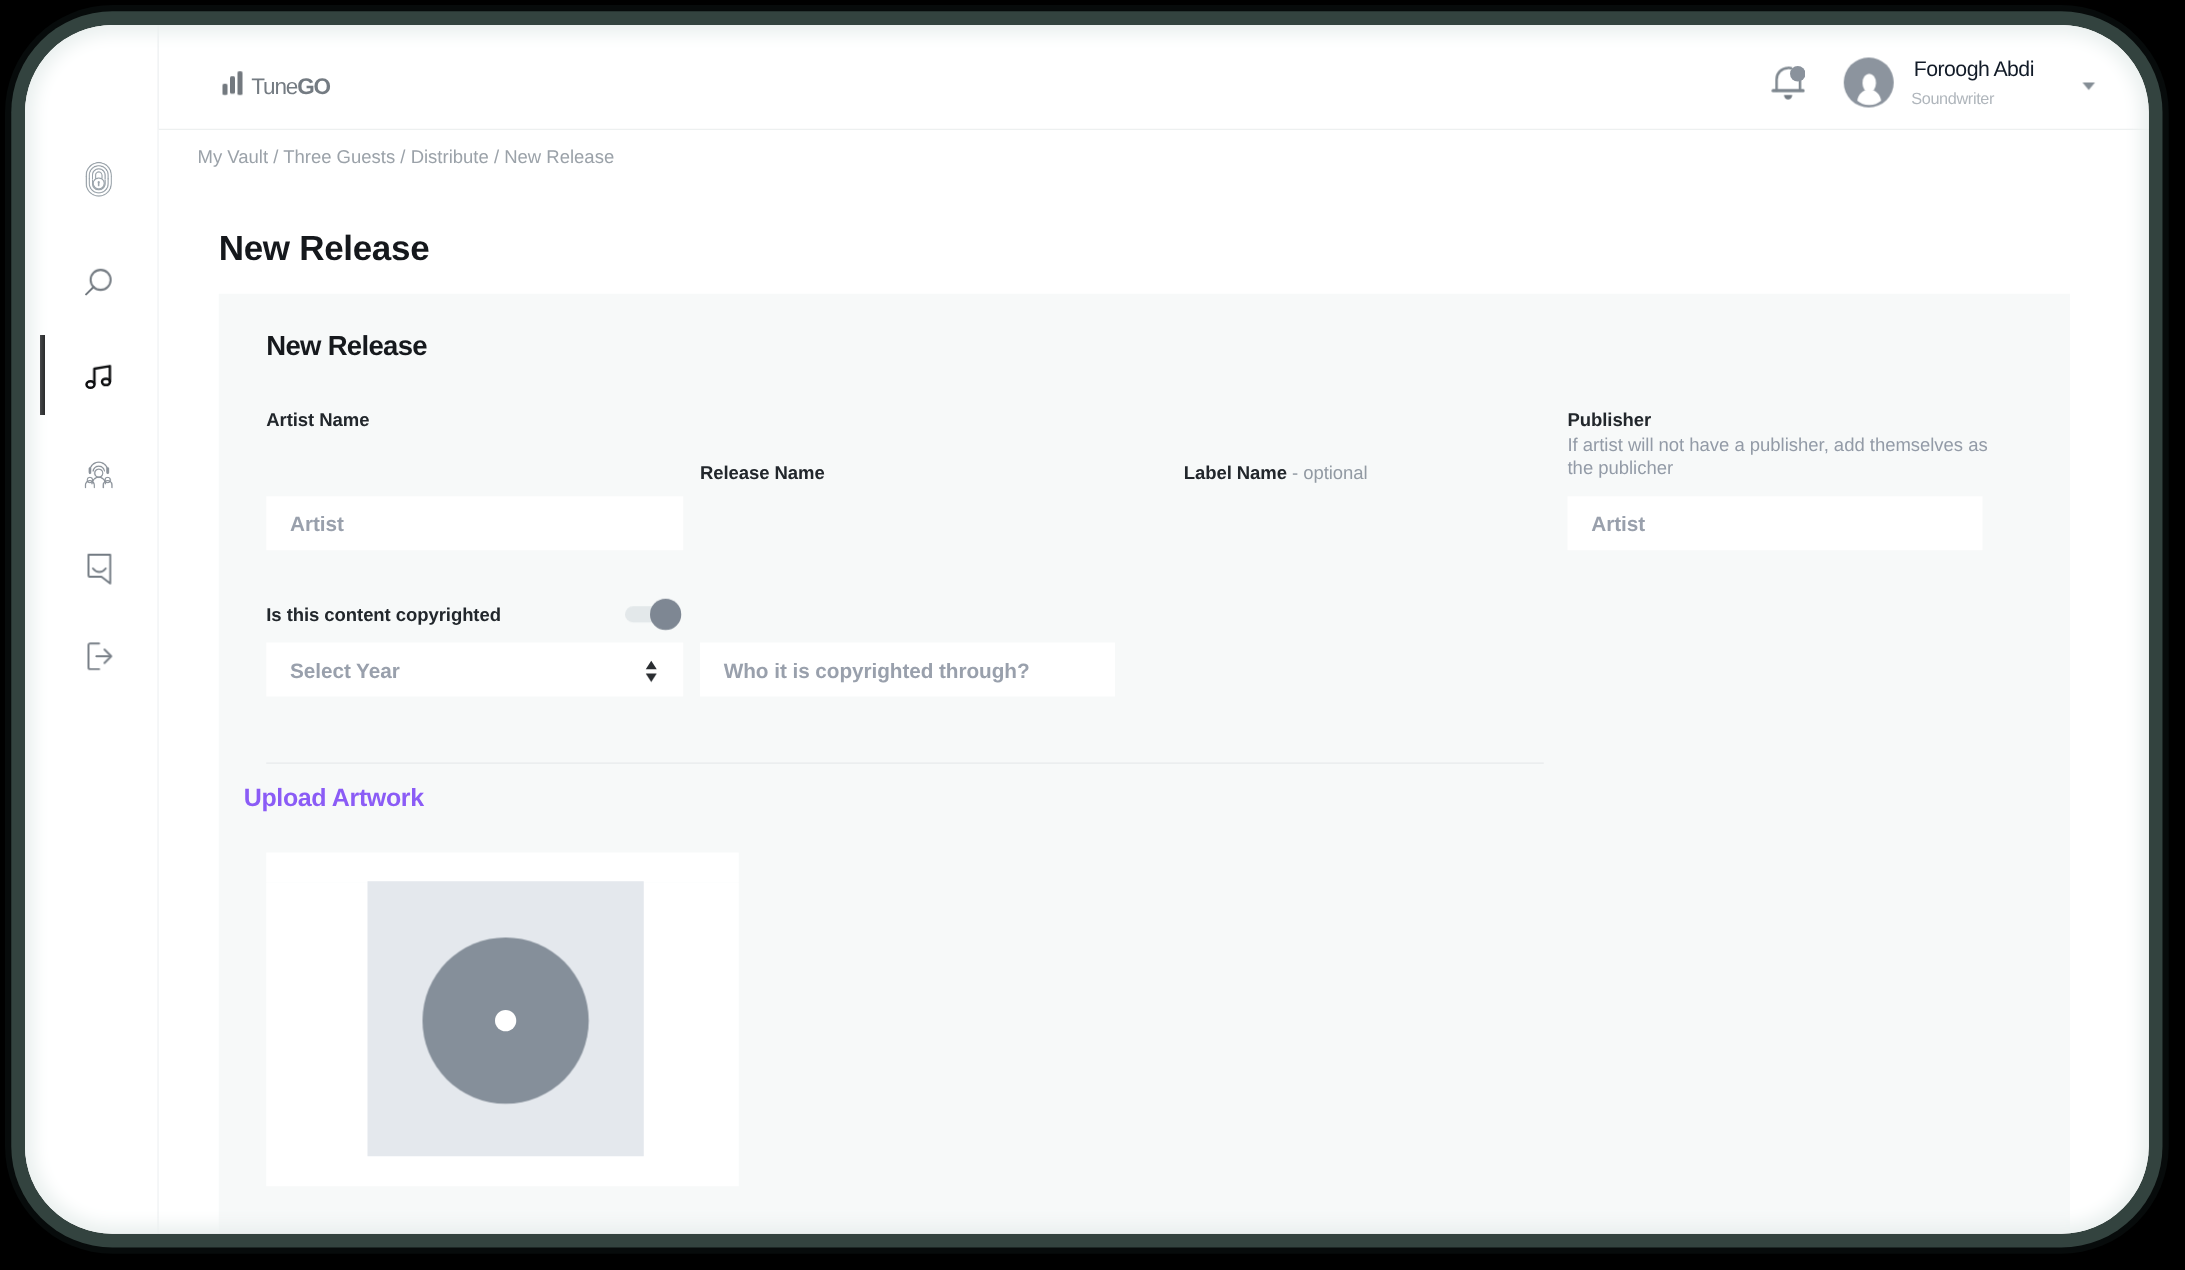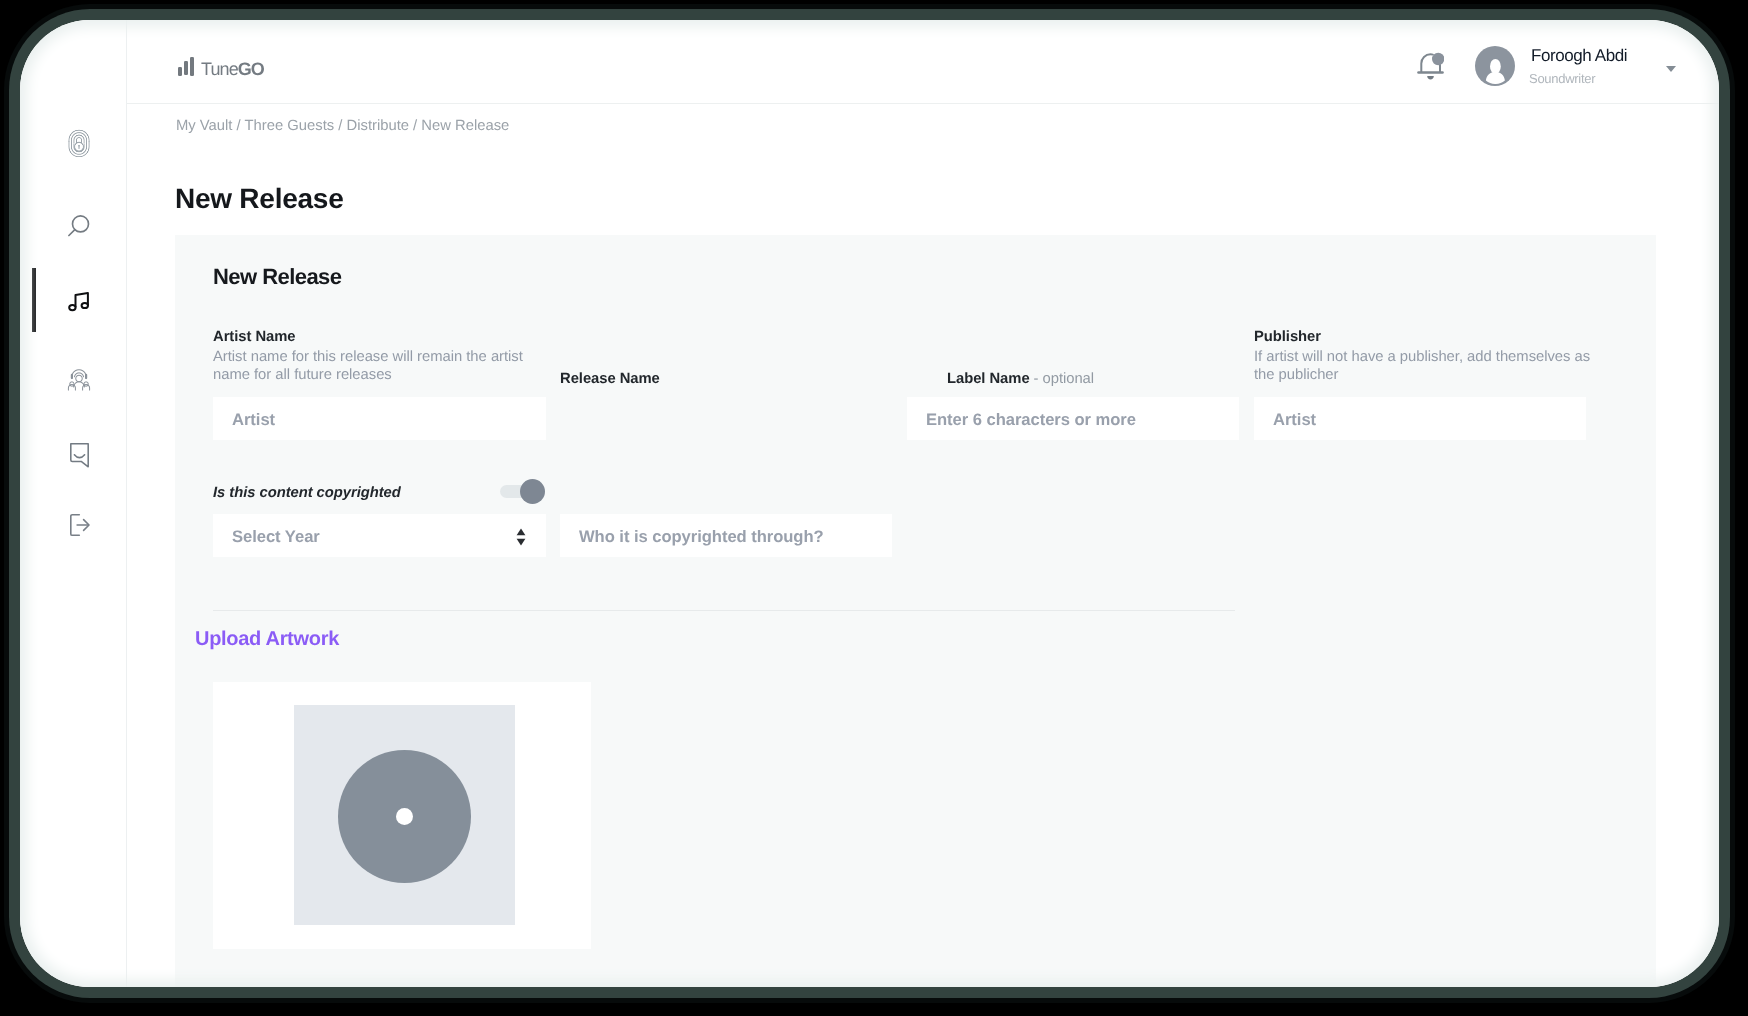--- a/index.html
+++ b/index.html
@@ -56,37 +56,37 @@
   #logo .wordmark b { font-weight: 700; }
 
   #bell { position: absolute; left: 1289.5px; top: 30.5px; }
   #avatar { position: absolute; left: 1348px; top: 26px; width: 40px; height: 40px; border-radius: 50%; background: #8c949e; overflow: hidden; }
   #username { position: absolute; left: 1403.5px; top: 27px; font-size: 17px; font-weight: 400; color: #121b28; line-height: 1; letter-spacing: -0.42px; }
   #userrole { position: absolute; left: 1402px; top: 51.5px; font-size: 13px; color: #b0b6bc; line-height: 1; letter-spacing: -0.28px; }
   #caret { position: absolute; left: 1539px; top: 46px; width: 0; height: 0; border-left: 5px solid transparent; border-right: 5px solid transparent; border-top: 6.5px solid #848d95; }
 
   
   #content { position: absolute; left: 107px; top: 84px; right: 0; bottom: 0; background: #fff; }
-  #breadcrumb { position: absolute; left: 49px; top: 15px; font-size: 14.8px; color: #9ba2a9; letter-spacing: 0.0px; line-height: 1; }
+  #breadcrumb { position: absolute; left: 31px; top: 15px; font-size: 14.8px; color: #9ba2a9; letter-spacing: 0.0px; line-height: 1; }
   #pagetitle { position: absolute; left: 48px; top: 81px; font-size: 28px; font-weight: 700; color: #15181c; letter-spacing: -0.25px; line-height: 1; }
 
   #panel { position: absolute; left: 48px; top: 131px; width: 1481px; bottom: 0; background: #f7f9f9; }
   #panel-title { position: absolute; left: 38px; top: 31px; font-size: 22px; font-weight: 700; color: #16191d; letter-spacing: -0.55px; line-height: 1; }
 
   .field { position: absolute; }
   .field-label { font-size: 14.8px; font-weight: 700; color: #22272c; letter-spacing: -0.05px; line-height: 1; }
   .field-label .opt { font-weight: 400; color: #929aa3; }
   .field-hint { font-size: 14.8px; color: #939ba7; line-height: 17.7px; margin-top: 4px; letter-spacing: -0.02px;}
   .inp {
     position: absolute; height: 43px; background: #fff; border: none;
     font-size: 16.6px; color: #99a0ac; padding: 0 19px; font-family: inherit;
     display: flex; align-items: center; letter-spacing: -0.05px; padding-top: 2px; font-weight: bold;
   }
 
-  #cw-label { position: absolute; left: 38px; top: 251px; font-size: 14.8px; font-weight: 700; color: #22272c; line-height: 1; letter-spacing: -0.05px; font-style: italic;}
+  #cw-label { position: absolute; left: 38px; top: 251px; font-size: 14.8px; font-weight: 700; color: #22272c; line-height: 1; letter-spacing: -0.05px;}
   #toggle { position: absolute; left: 325px; top: 250px; width: 38px; height: 13px; border-radius: 6.5px; background: #e3e8ea; }
   #toggle .knob { position: absolute; right: -7px; top: -6px; width: 25px; height: 25px; border-radius: 50%; background: #7e8793; }
 
   .stepper { position: absolute; left: 340px; top: 292px; }
 
   #divider { position: absolute; left: 38px; top: 375px; width: 1022px; height: 1px; background: #e7eaeb; }
   #upload-title { position: absolute; left: 20px; top: 394px; font-size: 20px; font-weight: 700; color: #8b5cf6; letter-spacing: -0.3px; line-height: 1; }
   #upload-box { position: absolute; left: 38px; top: 447px; width: 378px; height: 267px; background: #fff; }
   #art { position: absolute; left: 81px; top: 23px; width: 221px; height: 220px; background: #e4e8ed; }
   #disc { position: absolute; left: 44px; top: 45px; width: 133px; height: 133px; border-radius: 50%; background: #858f9a; }
@@ -183,32 +183,30 @@
     </div>
 
     <div id="content">
       <div id="breadcrumb">My Vault / Three Guests / Distribute / New Release</div>
       <h1 id="pagetitle">New Release</h1>
       <div id="panel">
         <div id="panel-title">New Release</div>
 
         <div class="field" style="left:38px; top:95px; width:320px;">
           <div class="field-label">Artist Name</div>
-          <div class="field-hint">Artist name for this release will remain the artist name for all future releases</div>
         </div>
         <div class="inp" style="left:38px; top:162px; width:333px;">Artist</div>
 
         <div class="field" style="left:385px; top:137px;">
           <div class="field-label">Release Name</div>
         </div>
 
         <div class="field" style="left:732px; top:137px;margin-left:40px;">
           <div class="field-label"><span>Label Name</span><span class="opt"> - optional</span></div>
         </div>
-        <div class="inp" style="left:732px; top:162px; width:332px;">Enter 6 characters or more</div>
 
         <div class="field" style="left:1079px; top:95px; width:345px;">
           <div class="field-label">Publisher</div>
           <div class="field-hint">If artist will not have a publisher, add themselves as the publicher</div>
         </div>
         <div class="inp" style="left:1079px; top:162px; width:332px;">Artist</div>
 
         <div id="cw-label">Is this content copyrighted</div>
         <div id="toggle">
             <span class="knob"></span>

